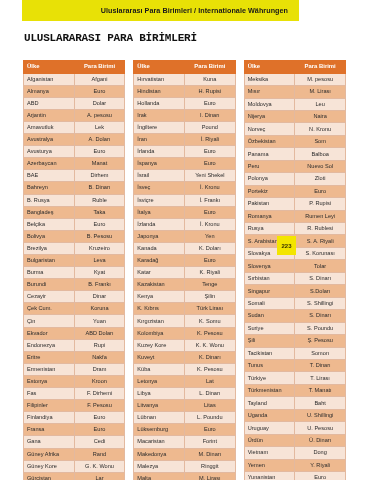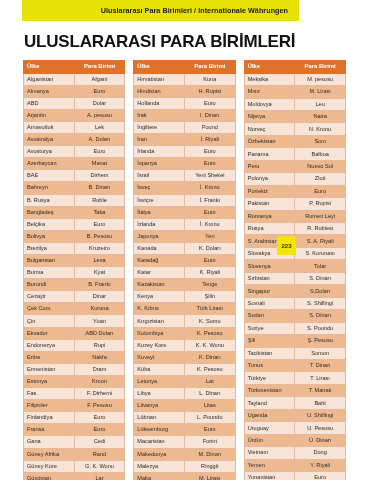--- a/index.html
+++ b/index.html
@@ -37,25 +37,26 @@
     color: #1a1a1a;
     letter-spacing: 0.05px;
     white-space: nowrap;
   }
 
   
   .page-title {
     position: absolute;
     left: 24px;
     top: 32px;
-    font-size: 17px;
+    font-size: 11px;
     font-weight: bold;
     color: #111111;
     letter-spacing: -0.2px;
     white-space: nowrap;
+    font-family: Liberation Mono, monospace;
   }
 
   
   .tables {
     position: absolute;
     left: 23px;
     top: 60px;
     width: 323px;
     display: flex;
     gap: 8px;

